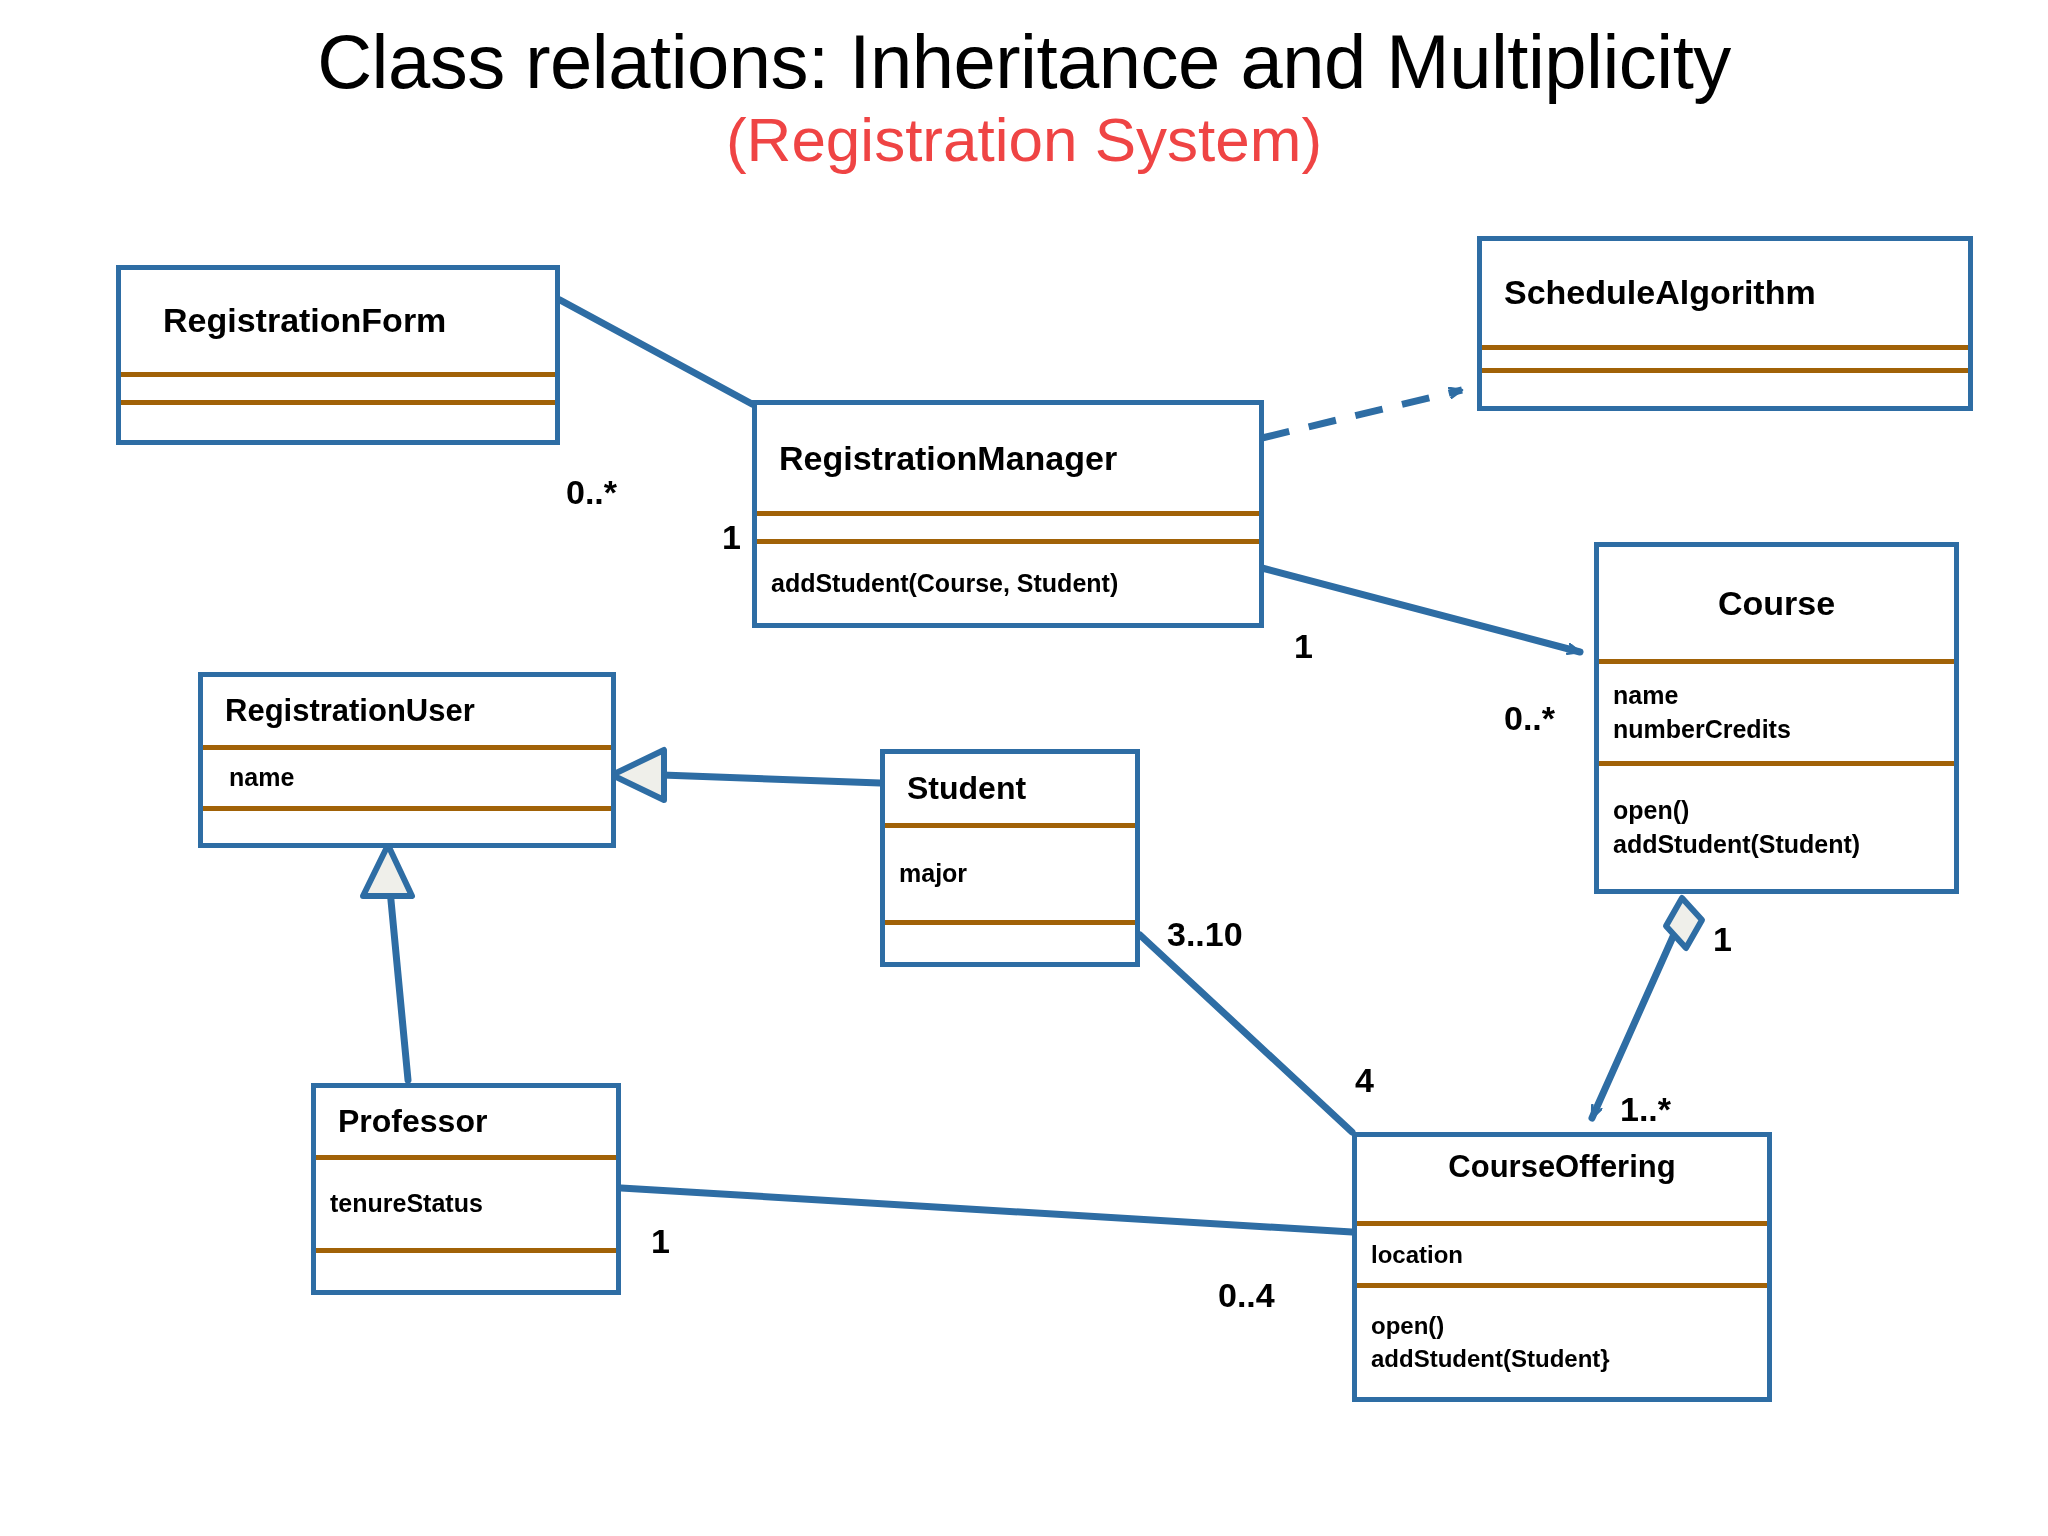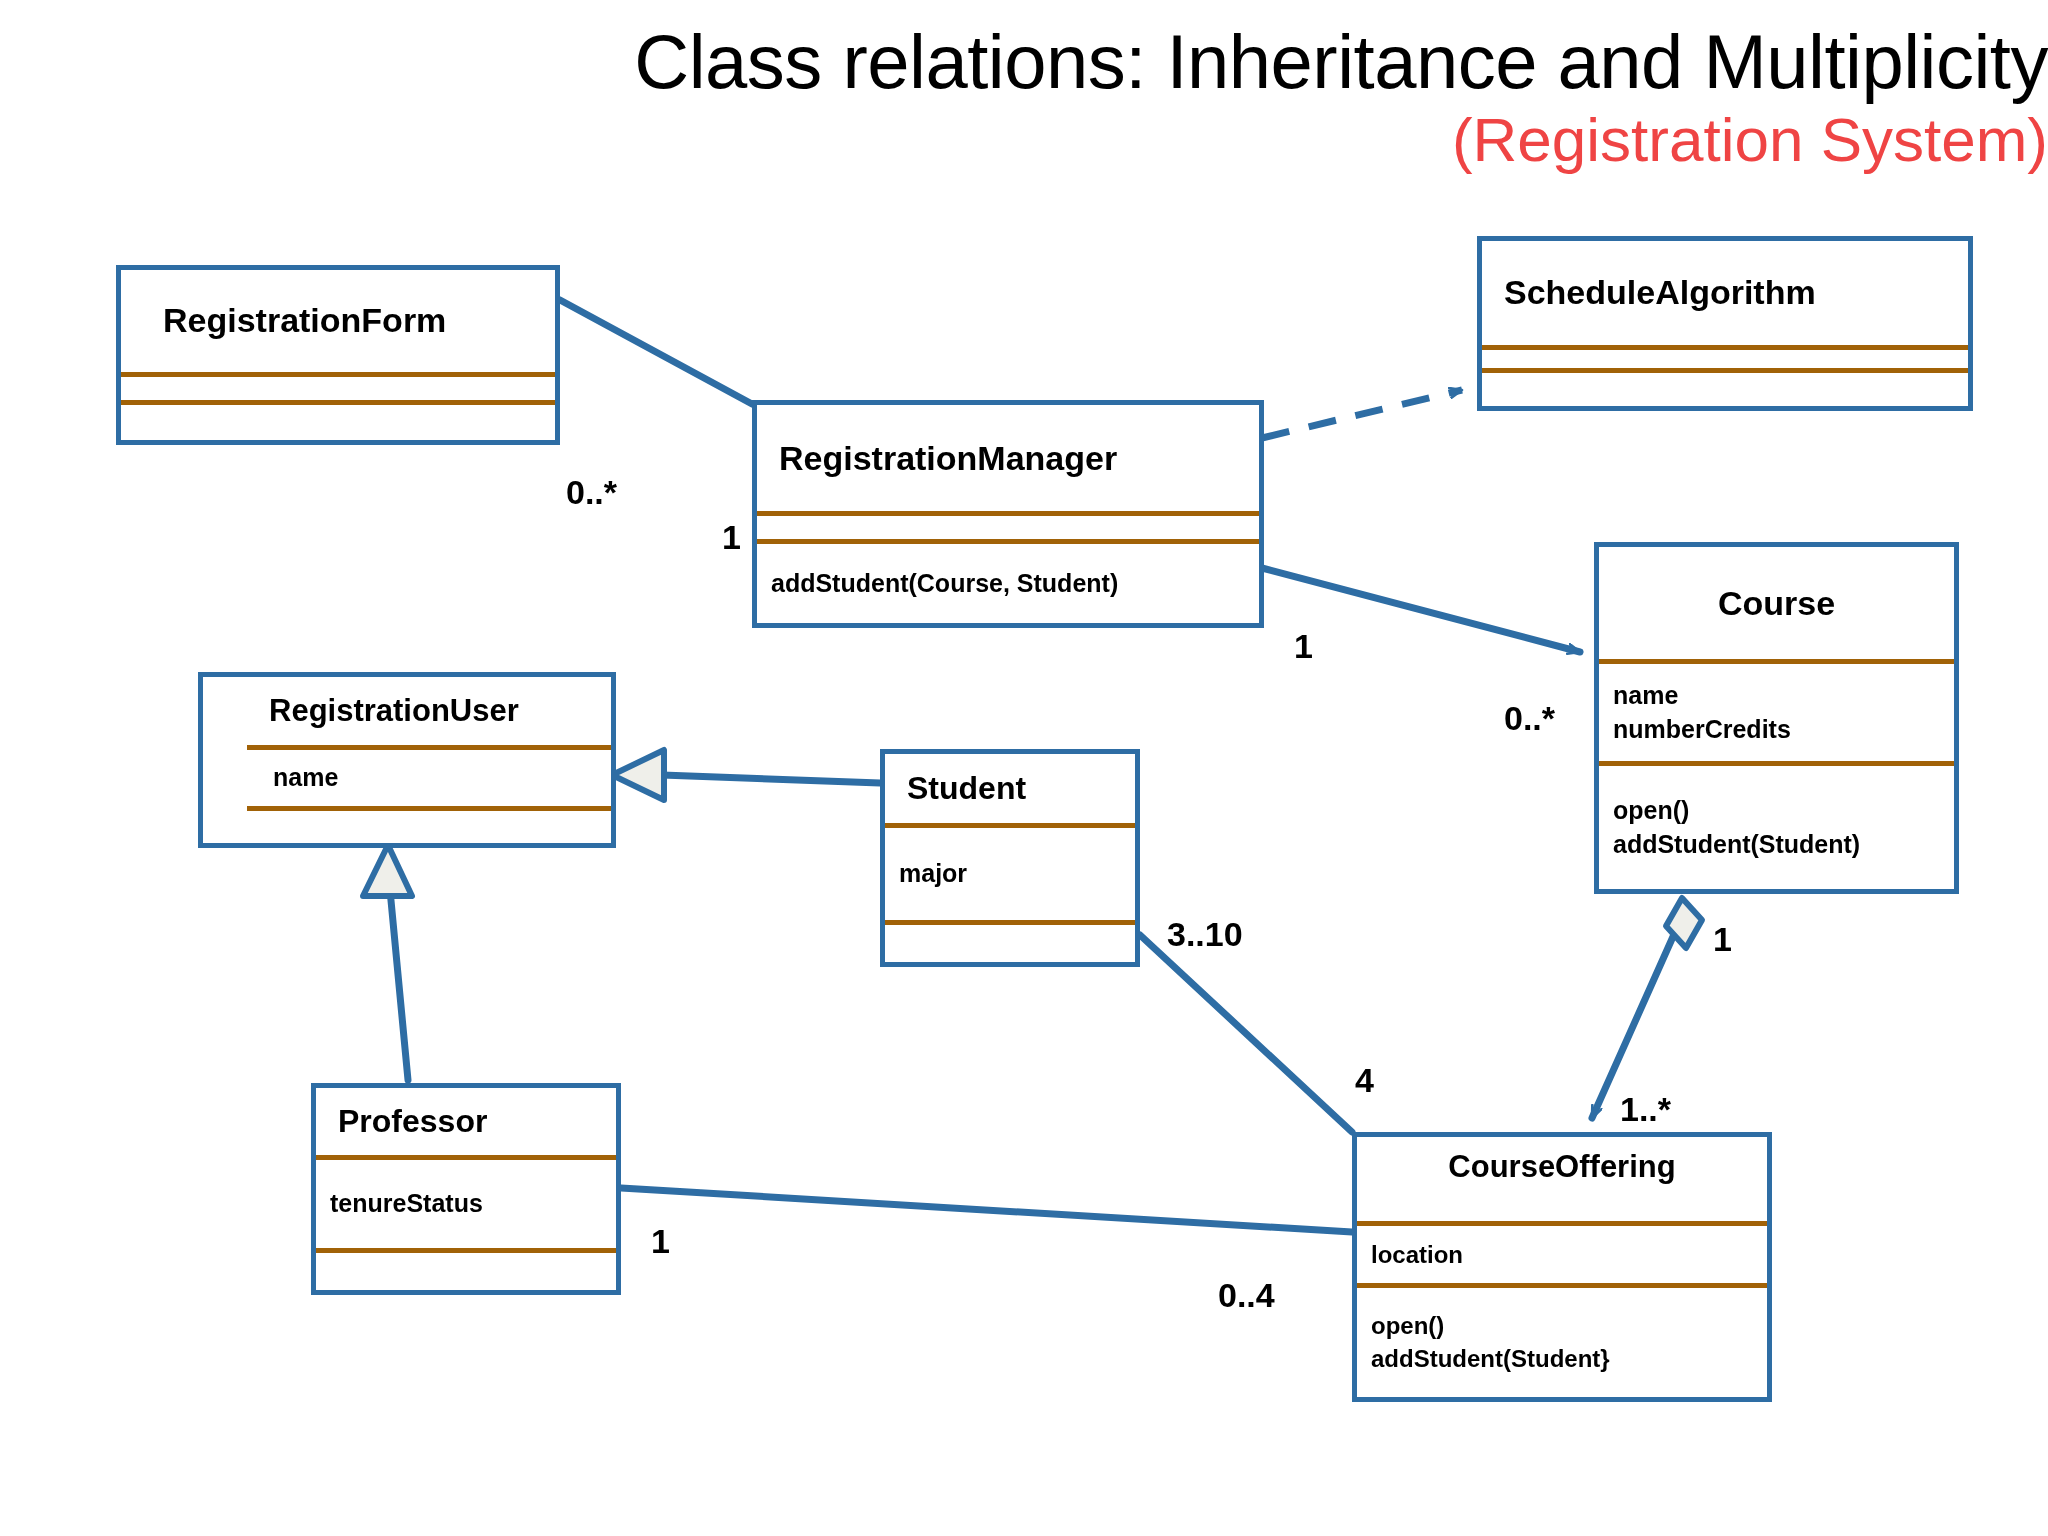--- a/index.html
+++ b/index.html
@@ -15,21 +15,21 @@
     background: #ffffff;
     font-family: "Liberation Sans", sans-serif;
     overflow: hidden;
   }
   
   #title-block {
     position: absolute;
     top: 22px;
     left: 0;
     width: 2048px;
-    text-align: right;
+    text-align: center;
   }
   .title-line1 {
     font-size: 76px;
     font-weight: 400;
     color: #000000;
     line-height: 1.06;
     letter-spacing: -0.5px;
     white-space: nowrap;
   }
   .title-line2 {
@@ -170,21 +170,21 @@
     <div class="cmp cls-attrs pad" style="height:102px; font-size:25px;">
       <div class="row">name</div>
       <div class="row">numberCredits</div>
     </div>
     <div class="cmp cls-ops pad" style="height:128px; font-size:25px;">
       <div class="row">open()</div>
       <div class="row">addStudent(Student)</div>
     </div>
   </div>
 
-  <div class="uml-class" style="left:198px; top:672px; width:418px; height:176px;padding-left:44px;">
+  <div class="uml-class" style="left:198px; top:672px; width:418px; height:176px;">
     <div class="cmp cls-name left" style="height:70px; font-size:31px;">RegistrationUser</div>
     <div class="cmp cls-attrs pad2" style="height:62px; font-size:25px;">
       <div class="row">name</div>
     </div>
     <div class="cmp cls-ops" style="height:38px;"></div>
   </div>
 
   <div class="uml-class" style="left:880px; top:749px; width:260px; height:218px;">
     <div class="cmp cls-name left" style="height:70px; font-size:32px;">Student</div>
     <div class="cmp cls-attrs pad" style="height:98px; font-size:25px;">

